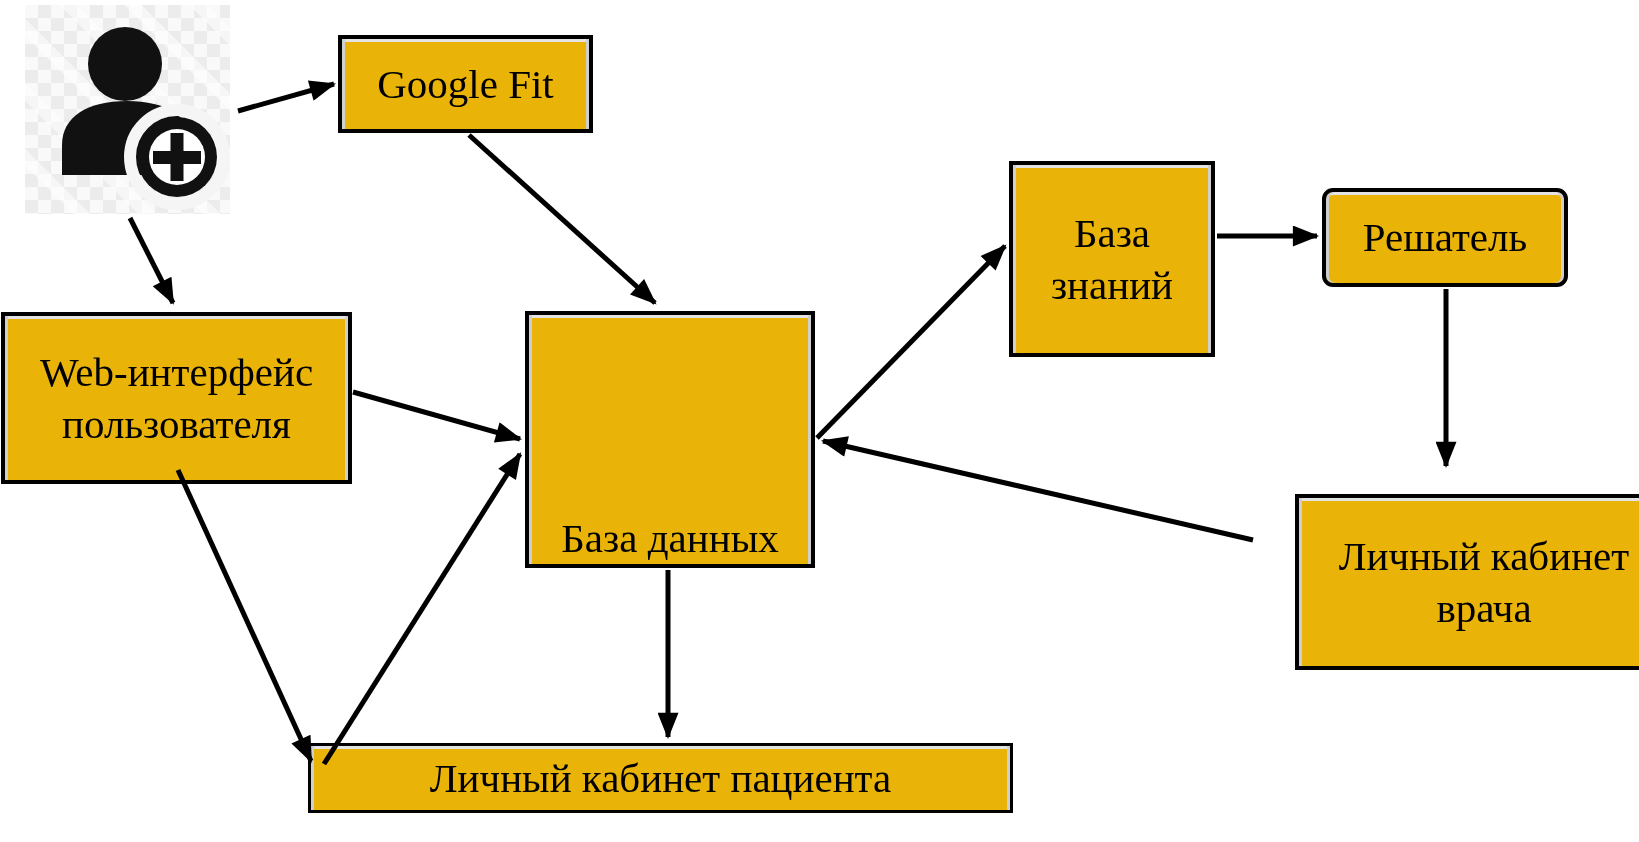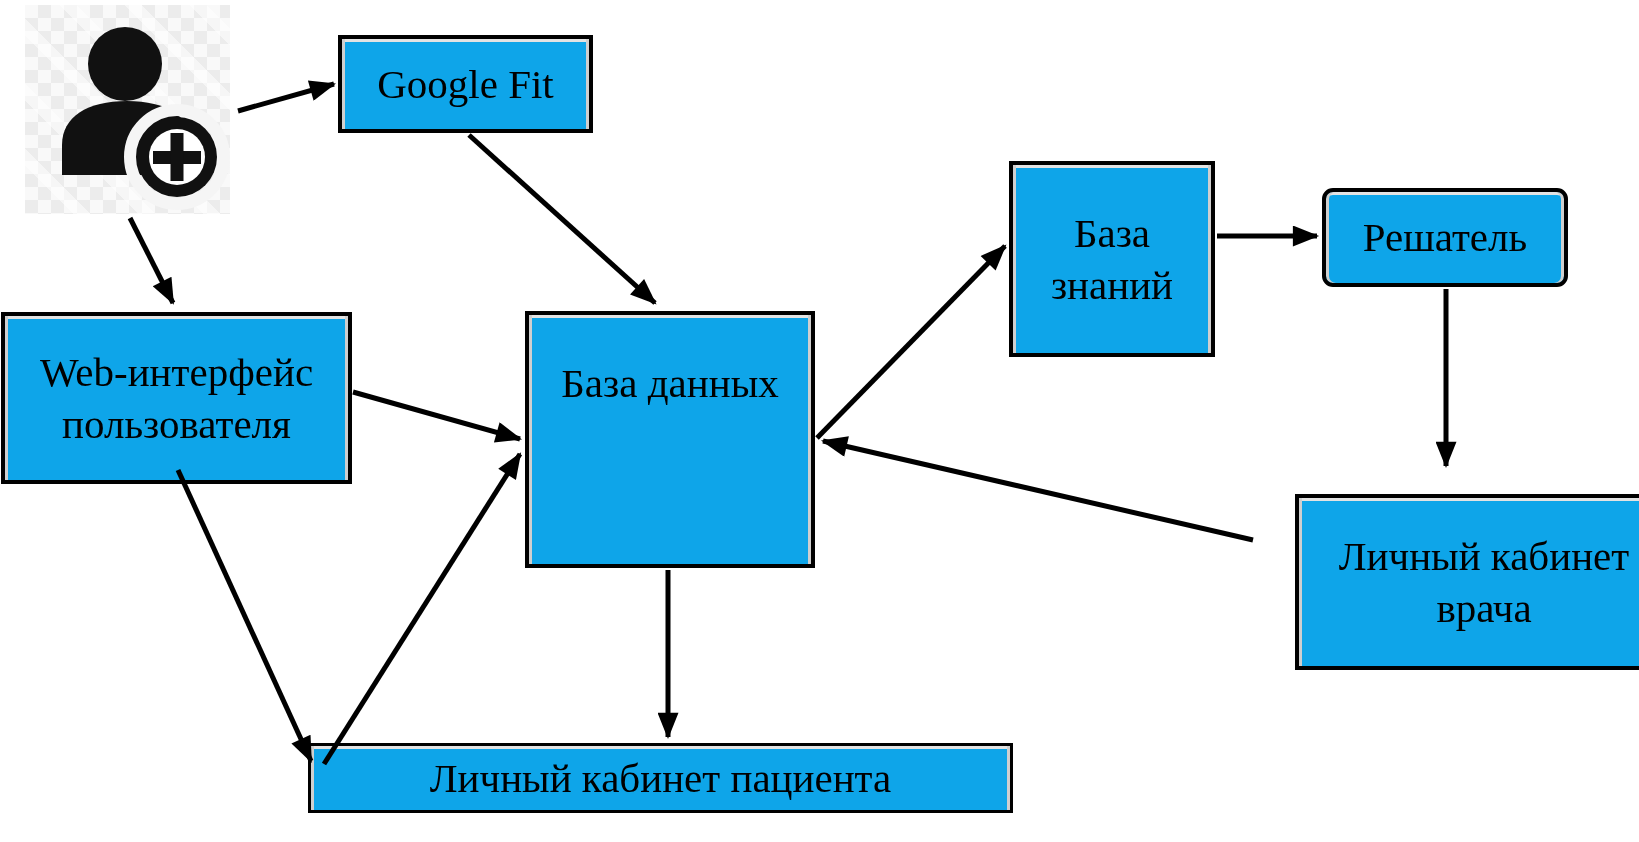--- a/index.html
+++ b/index.html
@@ -7,32 +7,32 @@
     position:relative;
     width:1639px;height:842px;
     background:#ffffff;
     overflow:hidden;
     font-family:"Liberation Serif", serif;
     color:#000;
   }
   .node{
     position:absolute;
     box-sizing:border-box;
-    background:#0ea5e9;
+    background:#eab308;
     border:4px solid #000000;
     display:flex;
     align-items:center;
     justify-content:center;
     text-align:center;
     font-size:41px;
     line-height:1.28;
     box-shadow:inset 3px 0 0 #cfcfcf, inset -3px 0 0 #cfcfcf, inset 0 3px 0 #e3e3e3;
   }
   .node-label{white-space:pre-line;}
-  #node-database{align-items:flex-start;padding-top:42px;}
+  #node-database{align-items:flex-end;padding-top:42px;}
   #node-patient-cabinet{border-width:3px;}
   #edges{position:absolute;left:0;top:0;width:1639px;height:842px;pointer-events:none;}
   #edges line{stroke:#000000;stroke-width:5;}
   
   #user-icon-tile{
     position:absolute;left:25px;top:5px;width:205px;height:209px;
     background:
       repeating-linear-gradient(45deg, rgba(255,255,255,0) 0 34px, rgba(255,255,255,0.55) 34px 46px),
       conic-gradient(#ececec 0 25%, #f9f9f9 0 50%, #ececec 0 75%, #f9f9f9 0) 0 0/26px 26px;
   }

